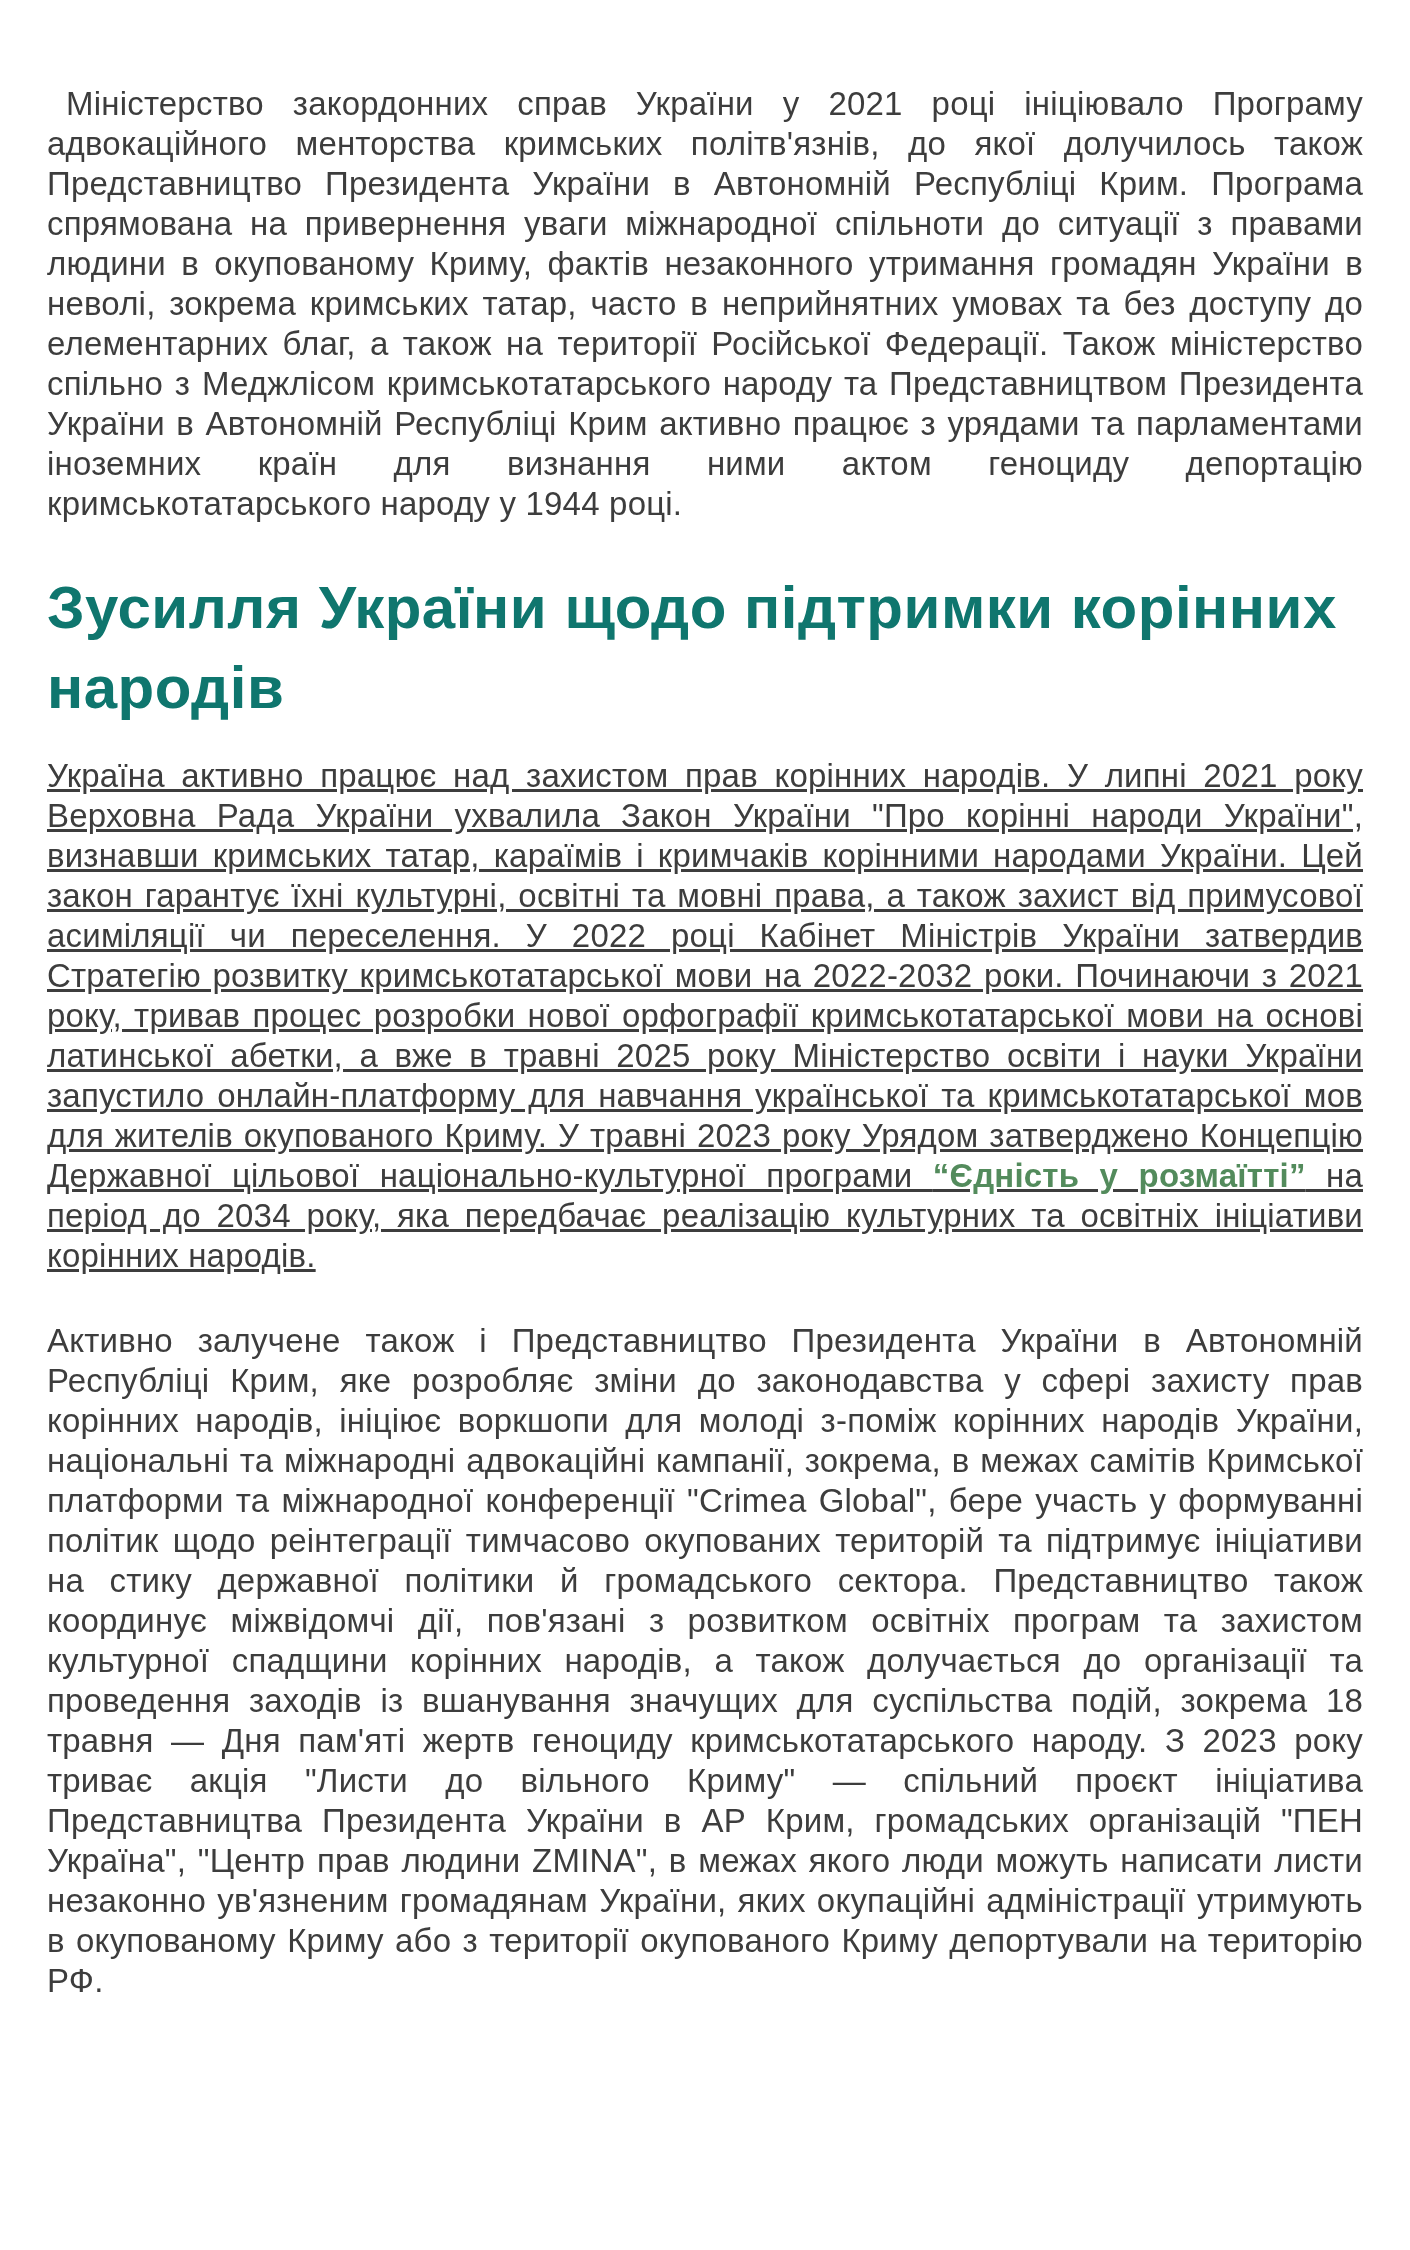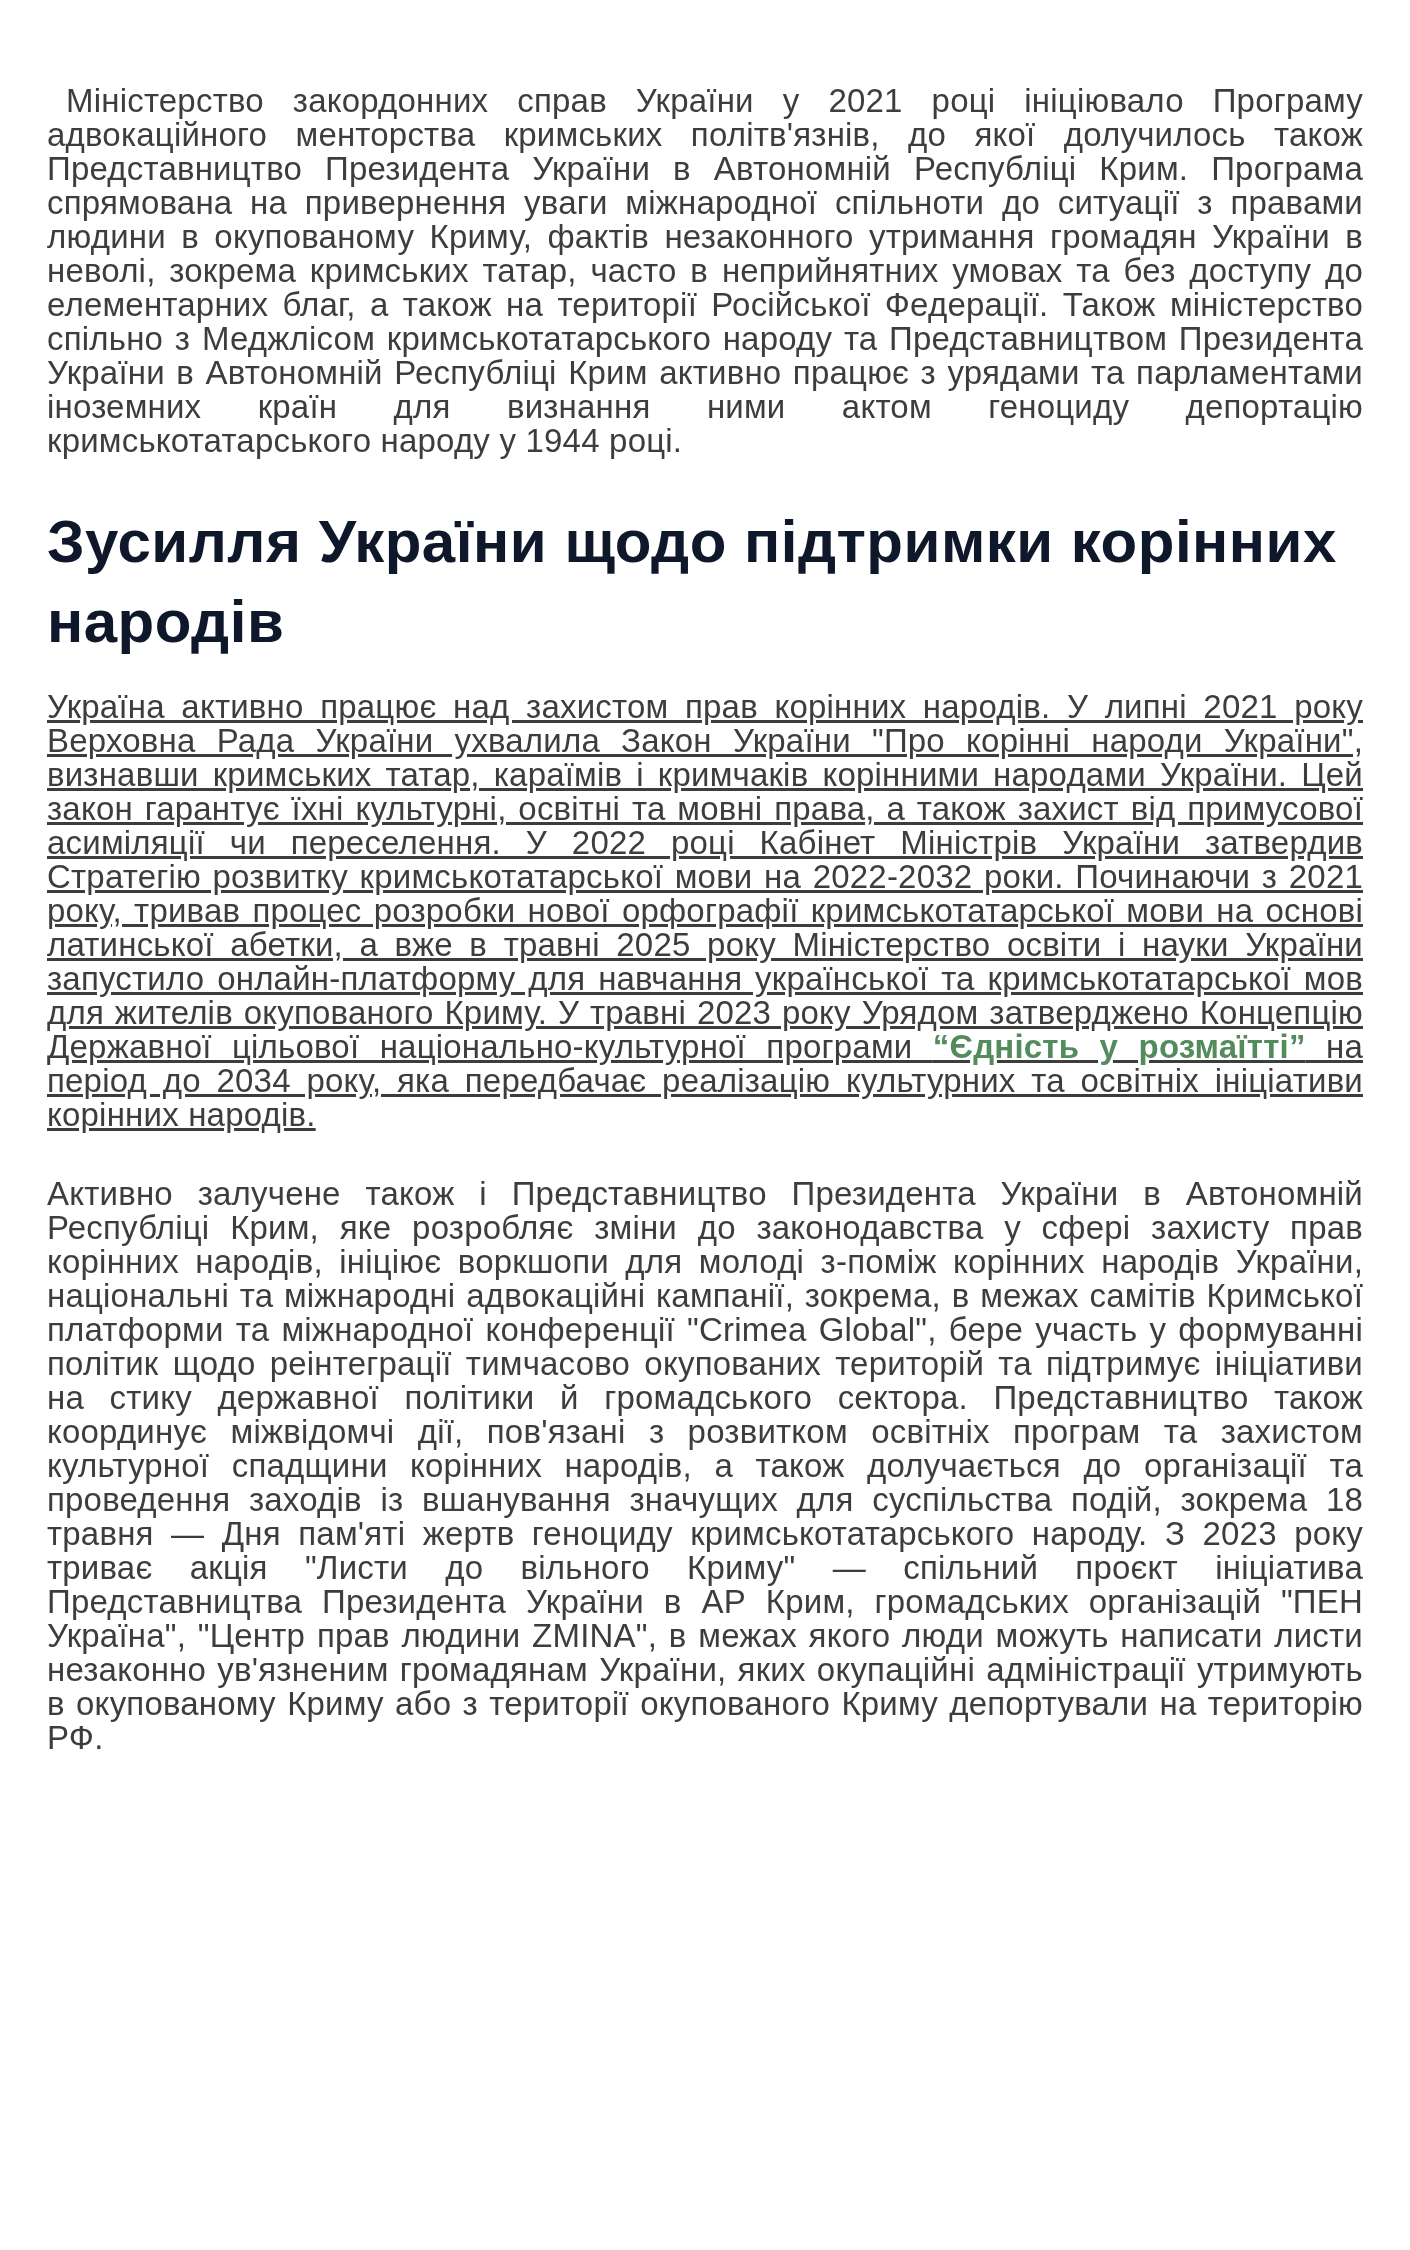--- a/index.html
+++ b/index.html
@@ -16,34 +16,34 @@
   }
   .page {
     box-sizing: border-box;
     width: 1410px;
     height: 2250px;
     padding: 84px 47px 40px 47px;
     background: #ffffff;
   }
   .body-text {
     font-size: 33px;
-    line-height: 34px;
+    line-height: 40px;
     color: #3d3d3d;
     text-align: justify;
     margin: 0;
     letter-spacing: 0.2px;
   }
   .body-text.first {
     text-indent: 19px;
   }
   .section-heading {
     font-size: 60px;
     line-height: 80px;
     font-weight: 700;
-    color: #0f172a;
+    color: #0f766e;
     margin: 44px 0 0 0;
     text-align: left;
     letter-spacing: 0.5px;
   }
   .para-2 {
     margin-top: 28px;
     text-decoration: underline;
   }
   .para-3 {
     margin-top: 45px;

